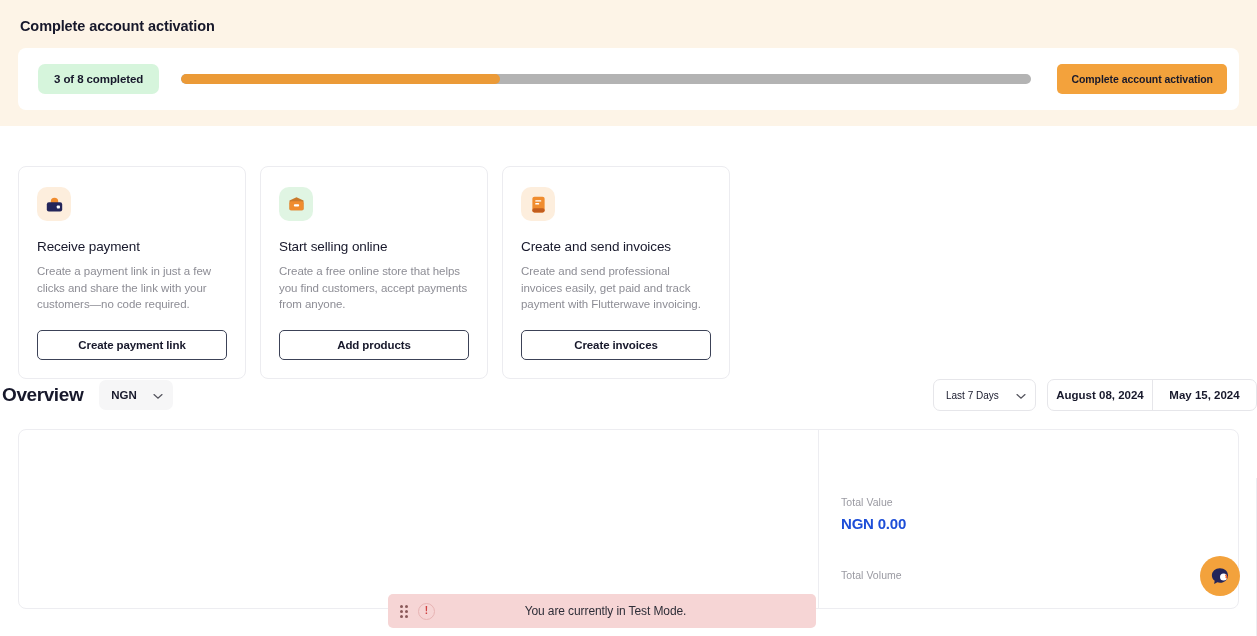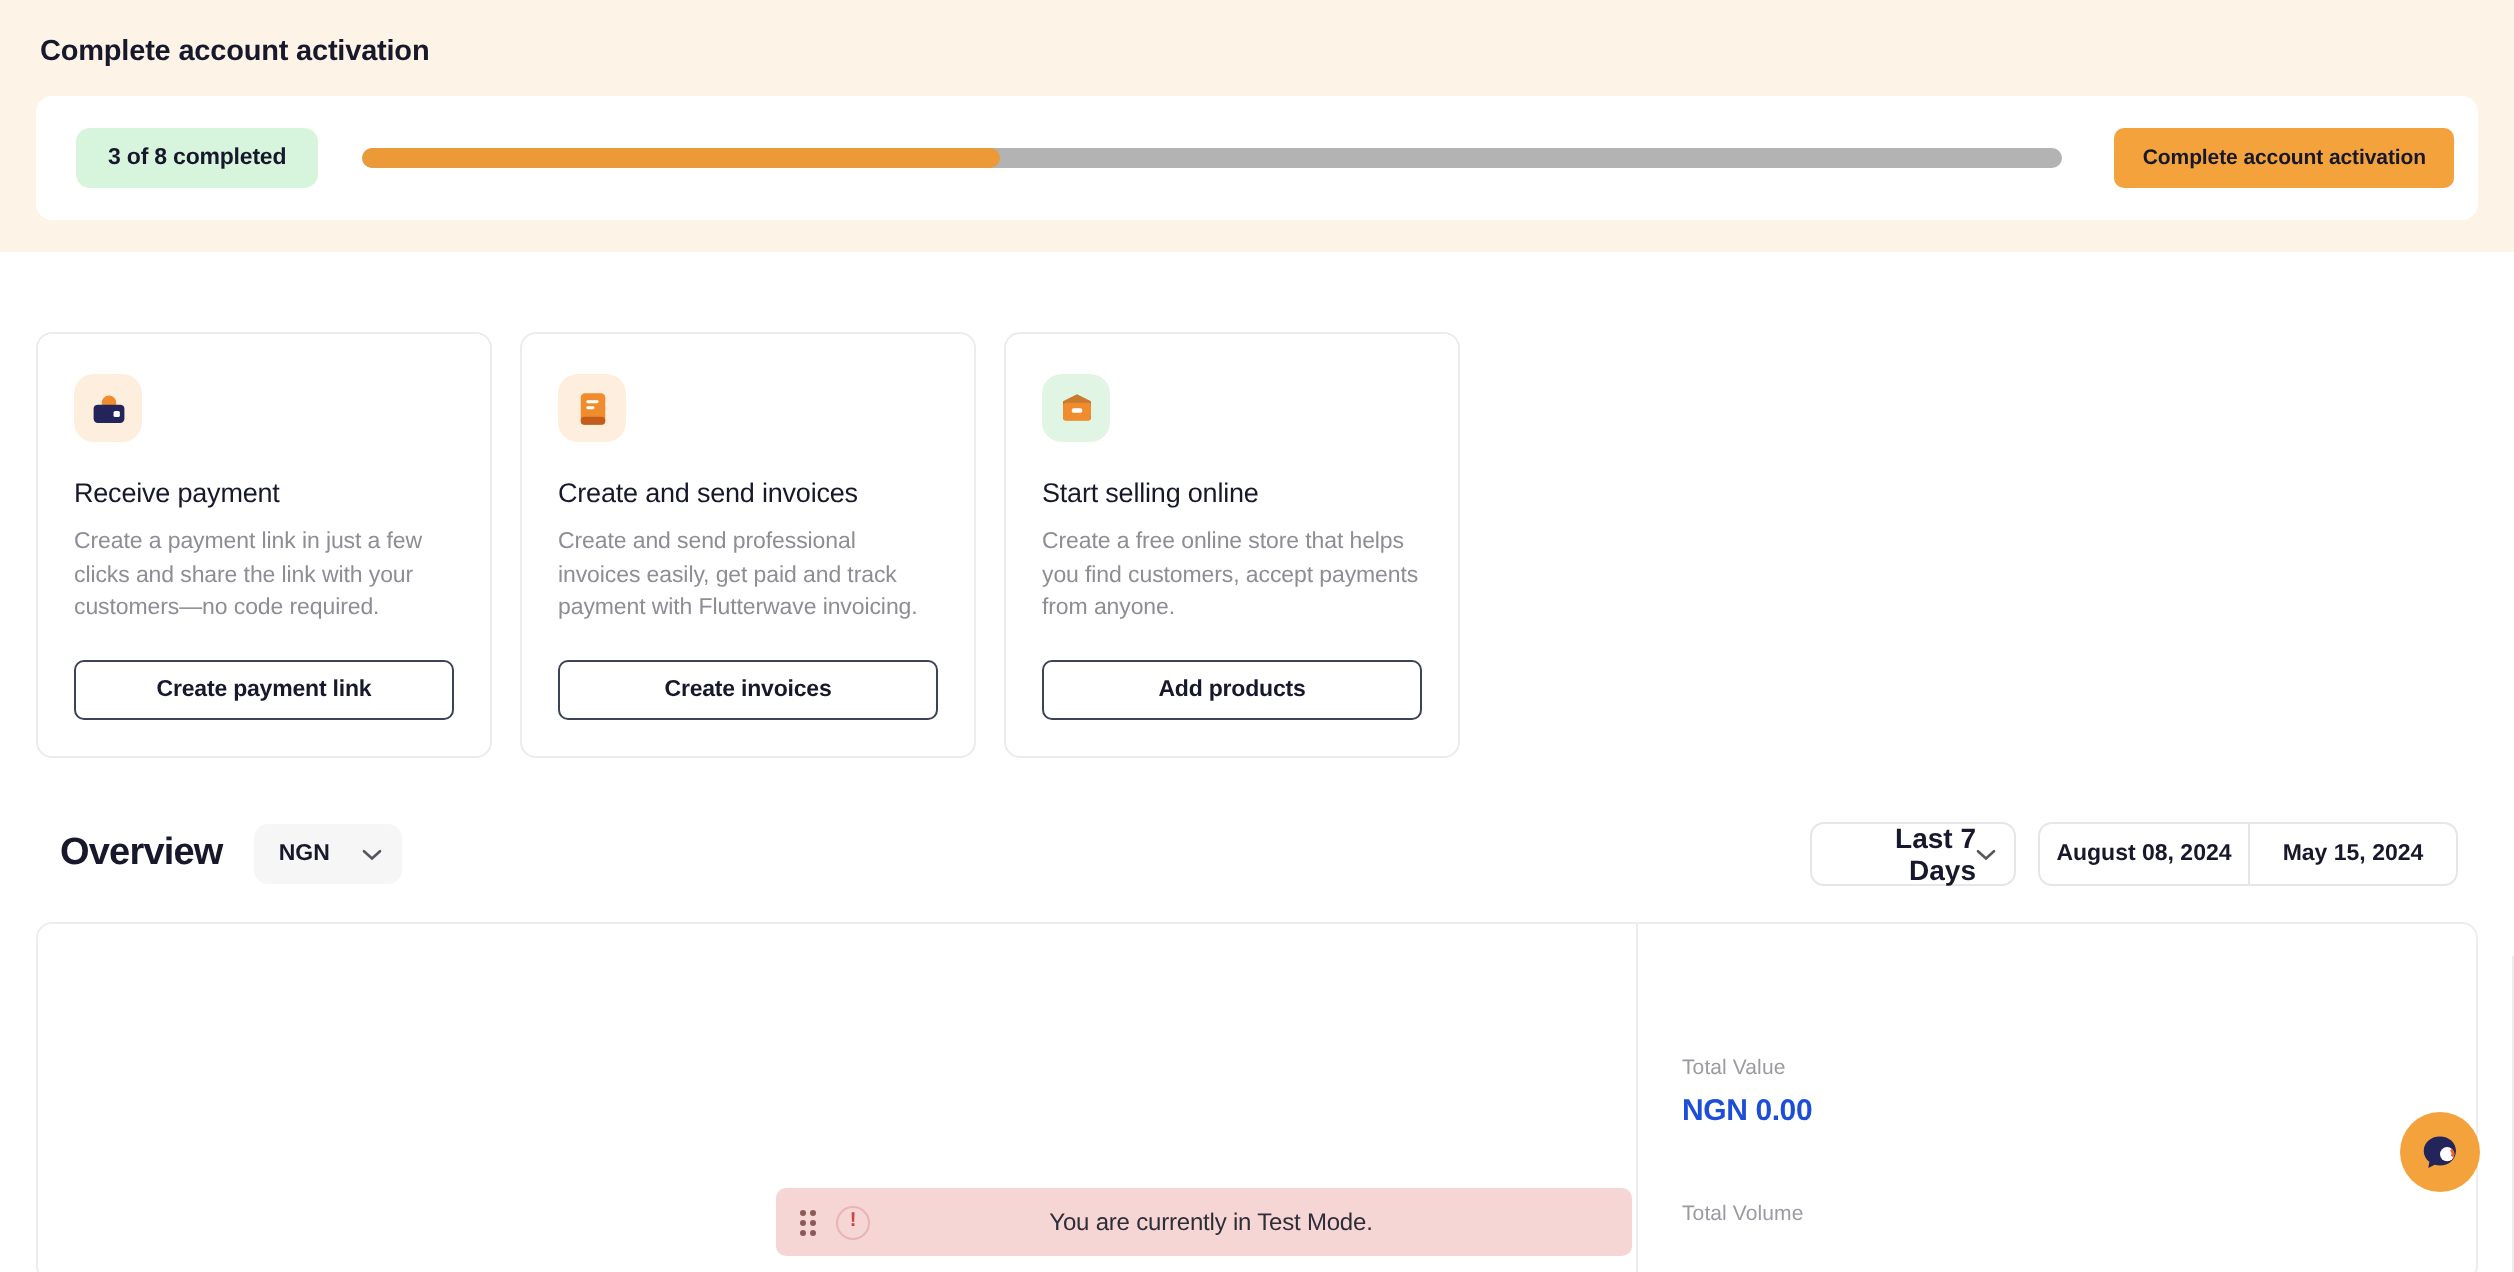--- a/index.html
+++ b/index.html
@@ -121,22 +121,21 @@
     color: #17182b;
     font-size: 11.5px; font-weight: bold;
     padding: 8px 0;
     cursor: pointer;
     letter-spacing: -0.1px;
     font-family: "Liberation Sans", sans-serif;
   }
 
   
   .overview-head {
-    margin-top: 32px;
-    padding: 0 28px;
+    padding: 0 0;
     display: flex; align-items: center;
   }
   .overview-title {
     font-size: 19px; font-weight: bold;
     color: #17182b; letter-spacing: -0.4px;
     padding-left: 2px;
   }
   .ngn-select {
     margin-left: 16px;
     background: #f6f6f7;
@@ -150,21 +149,21 @@
   .ngn-select .lbl { font-size: 11.5px; font-weight: bold; color: #17182b; }
   .filters { margin-left: auto; display: flex; align-items: center; gap: 11px; }
   .range-select {
     border: 1px solid #e6e6ea;
     border-radius: 7px;
     height: 32px; width: 103px;
     display: flex; align-items: center; justify-content: space-between;
     padding: 0 9px 0 12px;
     background: #fff; cursor: pointer;
   }
-  .range-select .lbl { font-size: 14px; font-weight: bold; color: #17182b; text-align: right; }
+  .range-select .lbl { font-size: 10px; font-weight: normal; color: #17182b; text-align: right; }
   .date-group {
     display: flex;
     border: 1px solid #e6e6ea;
     border-radius: 7px;
     height: 32px; background: #fff;
     overflow: hidden;
   }
   .date-cell {
     width: 104px;
     display: flex; align-items: center; justify-content: center;
@@ -269,49 +268,49 @@
       <div class="card-icon" style="background:#fdeedd">
         <svg width="21" height="21" viewBox="0 0 24 24" aria-hidden="true">
           <circle cx="12" cy="8.5" r="4.2" fill="#f08c2e"></circle>
           <rect x="3.2" y="9.5" width="17.6" height="10.5" rx="2.4" fill="#23255a"></rect>
           <rect x="14.6" y="13.2" width="3.6" height="3.4" rx="0.9" fill="#fff"></rect>
         </svg>
       </div>
       <div class="card-title">Receive payment</div>
       <div class="card-desc">Create a payment link in just a few clicks and share the link with your customers—no code required.</div>
       <button class="card-btn">Create payment link</button>
+    </div>
+
+    <div class="start-card">
+      <div class="card-icon" style="background:#e0f5e3">
+        <svg width="21" height="21" viewBox="0 0 24 24" aria-hidden="true">
+          <path d="M4 7.5 L12 3.6 L20 7.5 L20 17 Q20 18.6 18.4 18.6 L5.6 18.6 Q4 18.6 4 17 Z" fill="#c97a2c"></path>
+          <rect x="4" y="8.4" width="16" height="10.2" rx="2.1" fill="#f08c2e"></rect>
+          <rect x="9" y="11.6" width="6" height="2.6" rx="1.1" fill="#fff"></rect>
+        </svg>
+      </div>
+      <div class="card-title">Start selling online</div>
+      <div class="card-desc">Create a free online store that helps you find customers, accept payments from anyone.</div>
+      <button class="card-btn">Add products</button>
     </div>
 
     <div class="start-card">
       <div class="card-icon" style="background:#fdeedd">
         <svg width="21" height="21" viewBox="0 0 24 24" aria-hidden="true">
           <rect x="5" y="3" width="14" height="18" rx="2.4" fill="#f08c2e"></rect>
           <rect x="5" y="16.4" width="14" height="4.6" rx="2.2" fill="#c25d1e"></rect>
           <rect x="8.2" y="7" width="7" height="1.7" rx="0.8" fill="#fff"></rect>
           <rect x="8.2" y="10.4" width="4.6" height="1.7" rx="0.8" fill="#fff"></rect>
         </svg>
       </div>
       <div class="card-title">Create and send invoices</div>
       <div class="card-desc">Create and send professional invoices easily, get paid and track payment with Flutterwave invoicing.</div>
       <button class="card-btn">Create invoices</button>
     </div>
 
-    <div class="start-card">
-      <div class="card-icon" style="background:#e0f5e3">
-        <svg width="21" height="21" viewBox="0 0 24 24" aria-hidden="true">
-          <path d="M4 7.5 L12 3.6 L20 7.5 L20 17 Q20 18.6 18.4 18.6 L5.6 18.6 Q4 18.6 4 17 Z" fill="#c97a2c"></path>
-          <rect x="4" y="8.4" width="16" height="10.2" rx="2.1" fill="#f08c2e"></rect>
-          <rect x="9" y="11.6" width="6" height="2.6" rx="1.1" fill="#fff"></rect>
-        </svg>
-      </div>
-      <div class="card-title">Start selling online</div>
-      <div class="card-desc">Create a free online store that helps you find customers, accept payments from anyone.</div>
-      <button class="card-btn">Add products</button>
-    </div>
-
   </div>
 </div>
 
 <div class="overview-head">
   <div class="overview-title">Overview</div>
 
   <div class="ngn-select">
     <span class="lbl">NGN</span>
     <span>
       <svg width="10" height="7" viewBox="0 0 10 7" aria-hidden="true">

